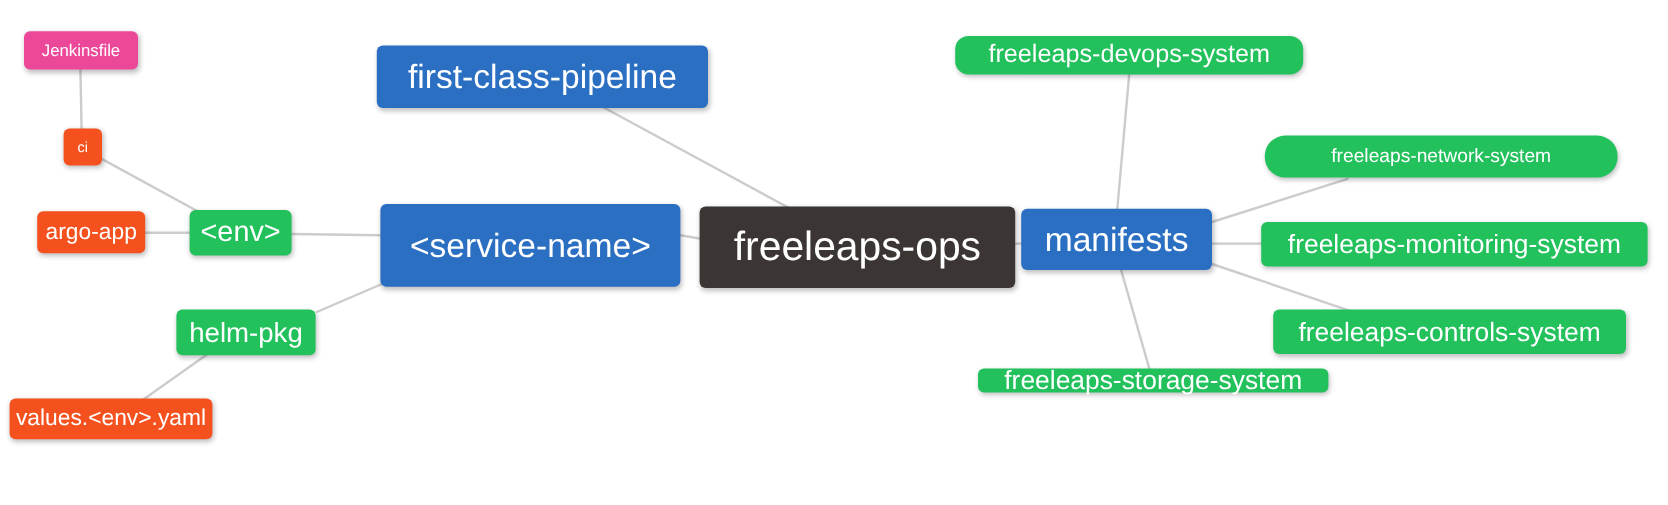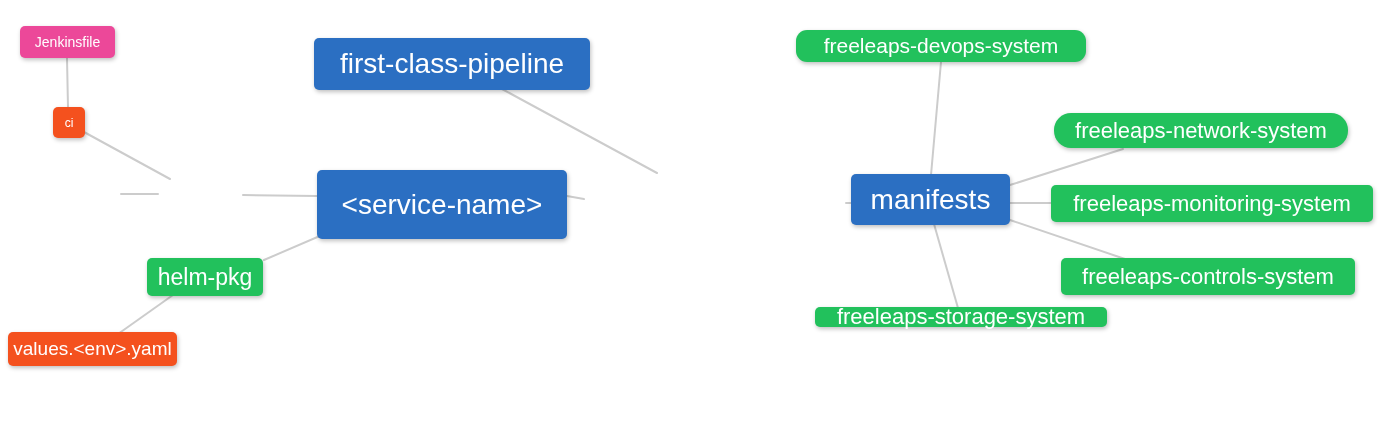--- a/index.html
+++ b/index.html
@@ -51,21 +51,21 @@
   .n-ci            { left: 53px;   top: 107px; width: 32px;  height: 31px; font-size: 12px; }
   .n-argo-app      { left: 31px;   top: 176px; width: 90px;  height: 35px; font-size: 19px; }
   .n-env           { left: 158px;  top: 175px; width: 85px;  height: 38px; font-size: 24px; }
   .n-helm-pkg      { left: 147px;  top: 258px; width: 116px; height: 38px; font-size: 23px; }
   .n-values        { left: 8px;    top: 332px; width: 169px; height: 34px; font-size: 19px; }
   .n-fcp           { left: 314px;  top: 38px;  width: 276px; height: 52px; font-size: 28px; }
   .n-service       { left: 317px;  top: 170px; width: 250px; height: 69px; font-size: 28px; }
   .n-ops           { left: 583px;  top: 172px; width: 263px; height: 68px; font-size: 34px; }
   .n-manifests     { left: 851px;  top: 174px; width: 159px; height: 51px; font-size: 28px; }
   .n-devops        { left: 796px;  top: 30px;  width: 290px; height: 32px; font-size: 21px; border-radius: 11px; }
-  .n-network       { left: 1054px; top: 113px; width: 294px; height: 35px; font-size: 22px; border-radius: 17px; }
+  .n-network       { left: 1054px; top: 113px; width: 294px; height: 35px; font-size: 16px; border-radius: 17px; }
   .n-monitoring    { left: 1051px; top: 185px; width: 322px; height: 37px; font-size: 22px; }
   .n-controls      { left: 1061px; top: 258px; width: 294px; height: 37px; font-size: 22px; }
   .n-storage       { left: 815px;  top: 307px; width: 292px; height: 20px; font-size: 22px; }
 </style>
 </head>
 <body>
 
 <div class="canvas">
 
   <svg class="edges" viewBox="0 0 1390 421" xmlns="http://www.w3.org/2000/svg">
@@ -82,30 +82,33 @@
     <line x1="1010" y1="185" x2="1123" y2="149"></line>
     <line x1="1010" y1="203" x2="1053" y2="203"></line>
     <line x1="1010" y1="220" x2="1125" y2="259"></line>
     <line x1="934" y1="224" x2="958" y2="308"></line>
   </svg>
 
   <div class="node c-orange n-jenkinsfile">Jenkinsfile</div>
 
   <div class="node c-red n-ci">ci</div>
 
+  <div class="node c-red n-argo-app">argo-app</div>
 
+  <div class="node c-green n-env">&lt;env&gt;</div>
 
   <div class="node c-green n-helm-pkg">helm-pkg</div>
 
   <div class="node c-red n-values">values.&lt;env&gt;.yaml</div>
 
   <div class="node c-blue n-fcp">first-class-pipeline</div>
 
   <div class="node c-blue n-service">&lt;service-name&gt;</div>
 
+  <div class="node c-dark n-ops">freeleaps-ops</div>
 
   <div class="node c-blue n-manifests">manifests</div>
 
   <div class="node c-green n-devops">freeleaps-devops-system</div>
 
   <div class="node c-green n-network">freeleaps-network-system</div>
 
   <div class="node c-green n-monitoring">freeleaps-monitoring-system</div>
 
   <div class="node c-green n-controls">freeleaps-controls-system</div>

